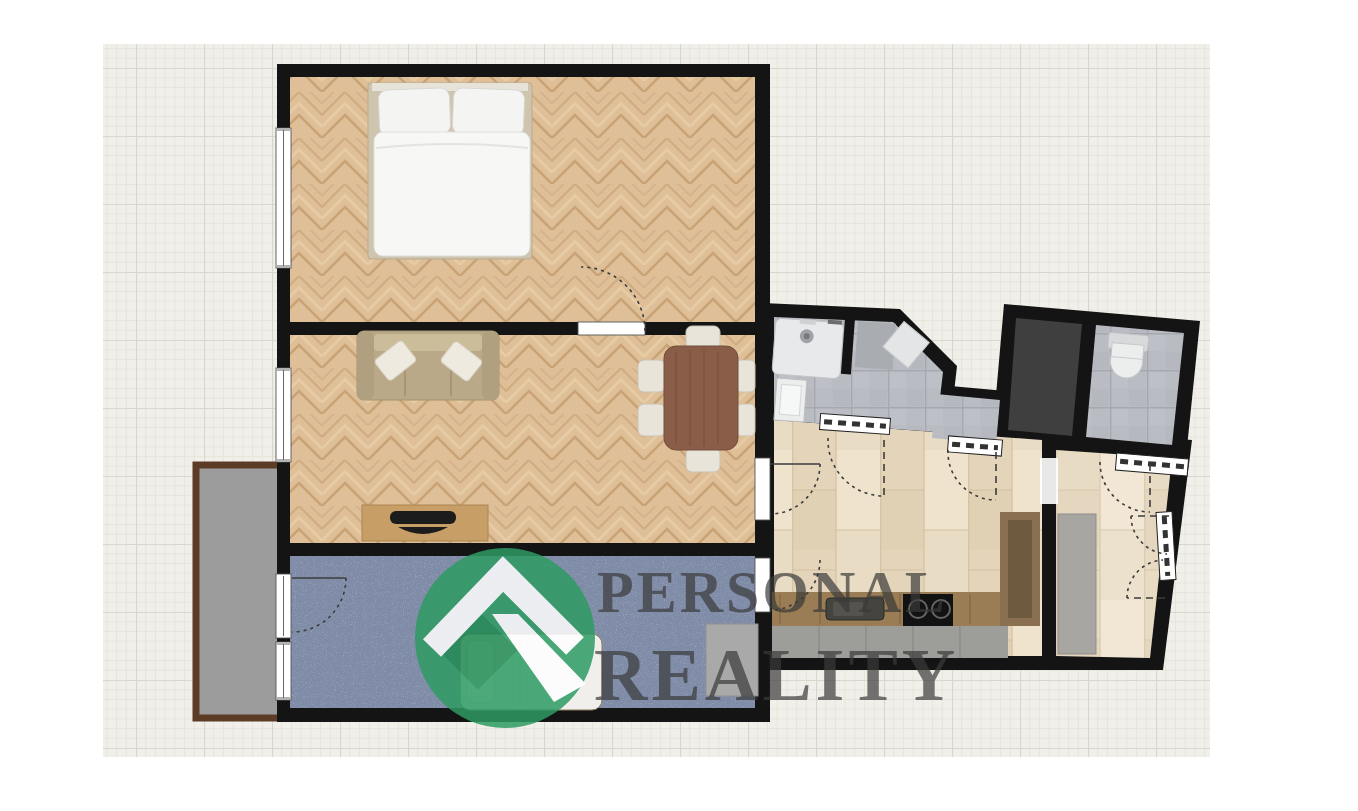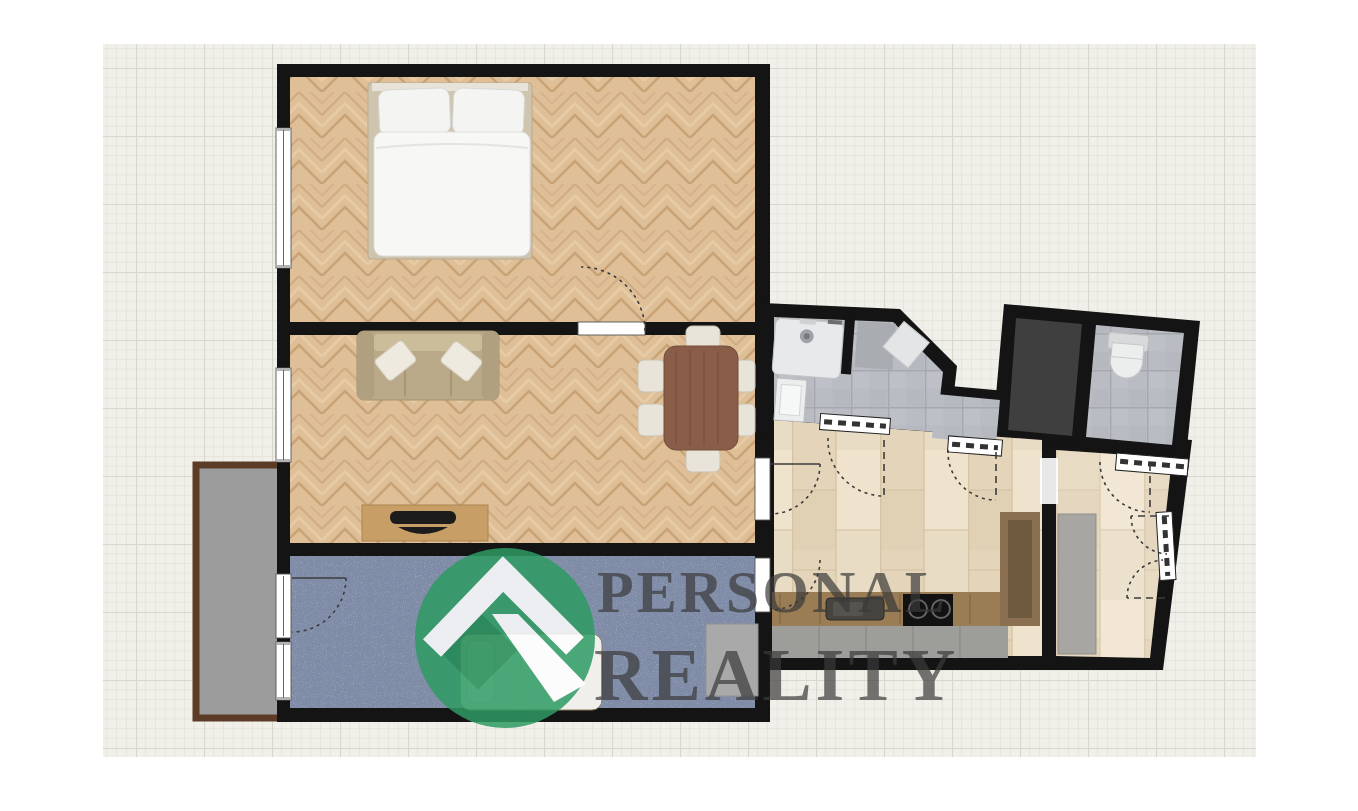--- a/index.html
+++ b/index.html
@@ -1,16 +1,16 @@
 <!DOCTYPE html>
 <html><head>
 <meta charset="utf-8">
 <style>
   html,body{margin:0;padding:0;background:#ffffff;}
-  .stage{position:relative;width:1358px;height:811px;background:#ffffff;overflow:hidden;
+  .stage{position:relative;width:1210px;height:811px;background:#ffffff;overflow:hidden;
          font-family:"Liberation Serif","DejaVu Serif",serif;}
   svg{display:block;}
   text.wm{font-family:"Liberation Serif","DejaVu Serif",serif;font-weight:700;fill:#3a3a3a;}
 </style>
 </head>
 <body>
 
 <div class="stage">
 <svg width="1358" height="811" viewBox="0 0 1358 811" xmlns="http://www.w3.org/2000/svg">
   <defs>

